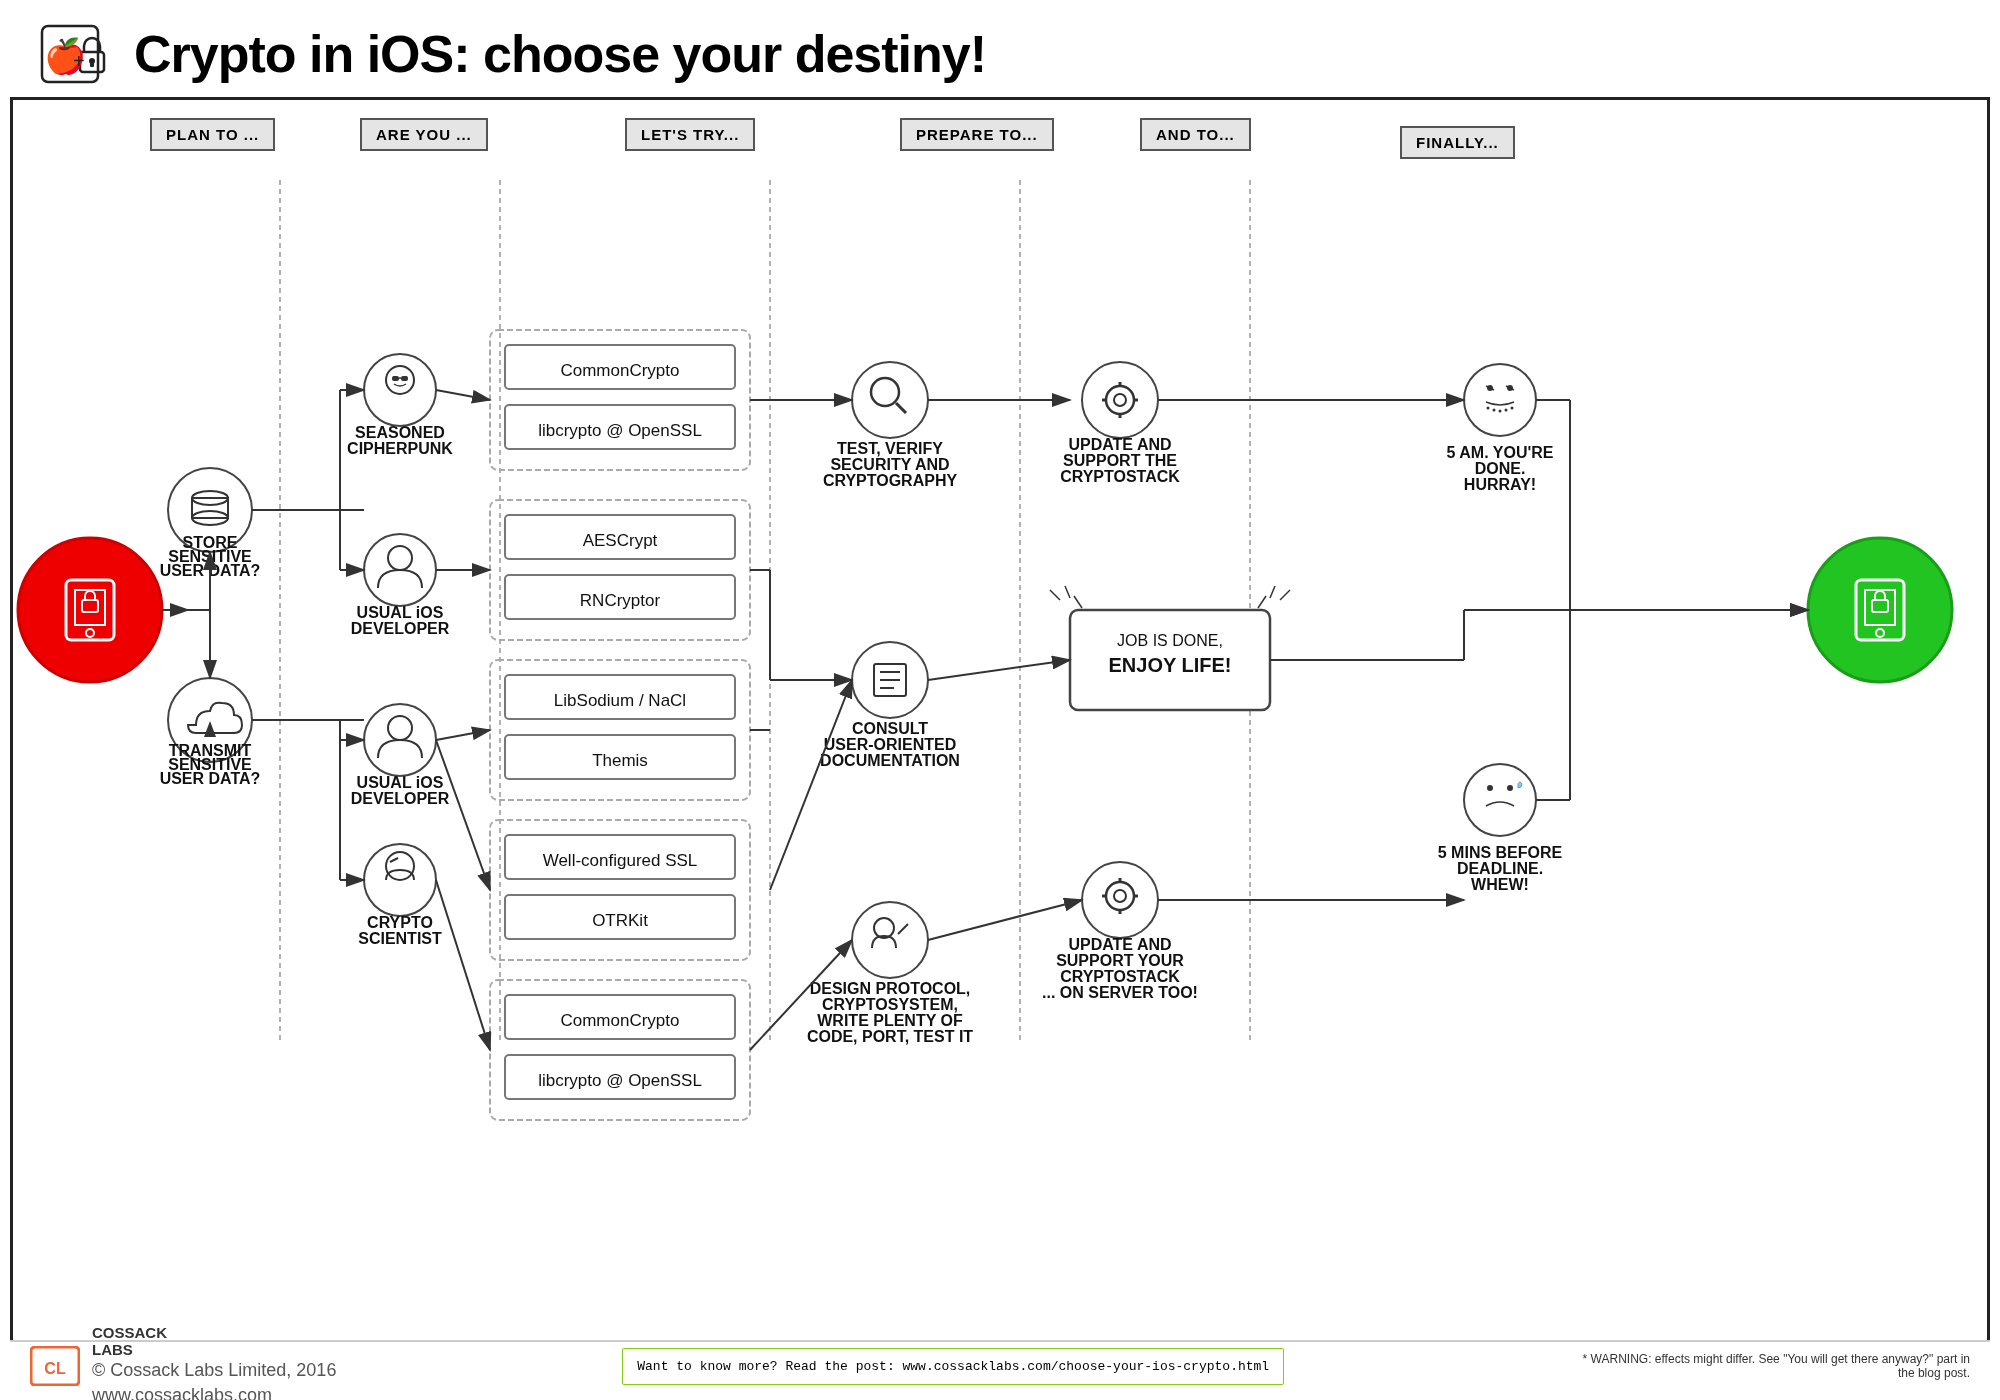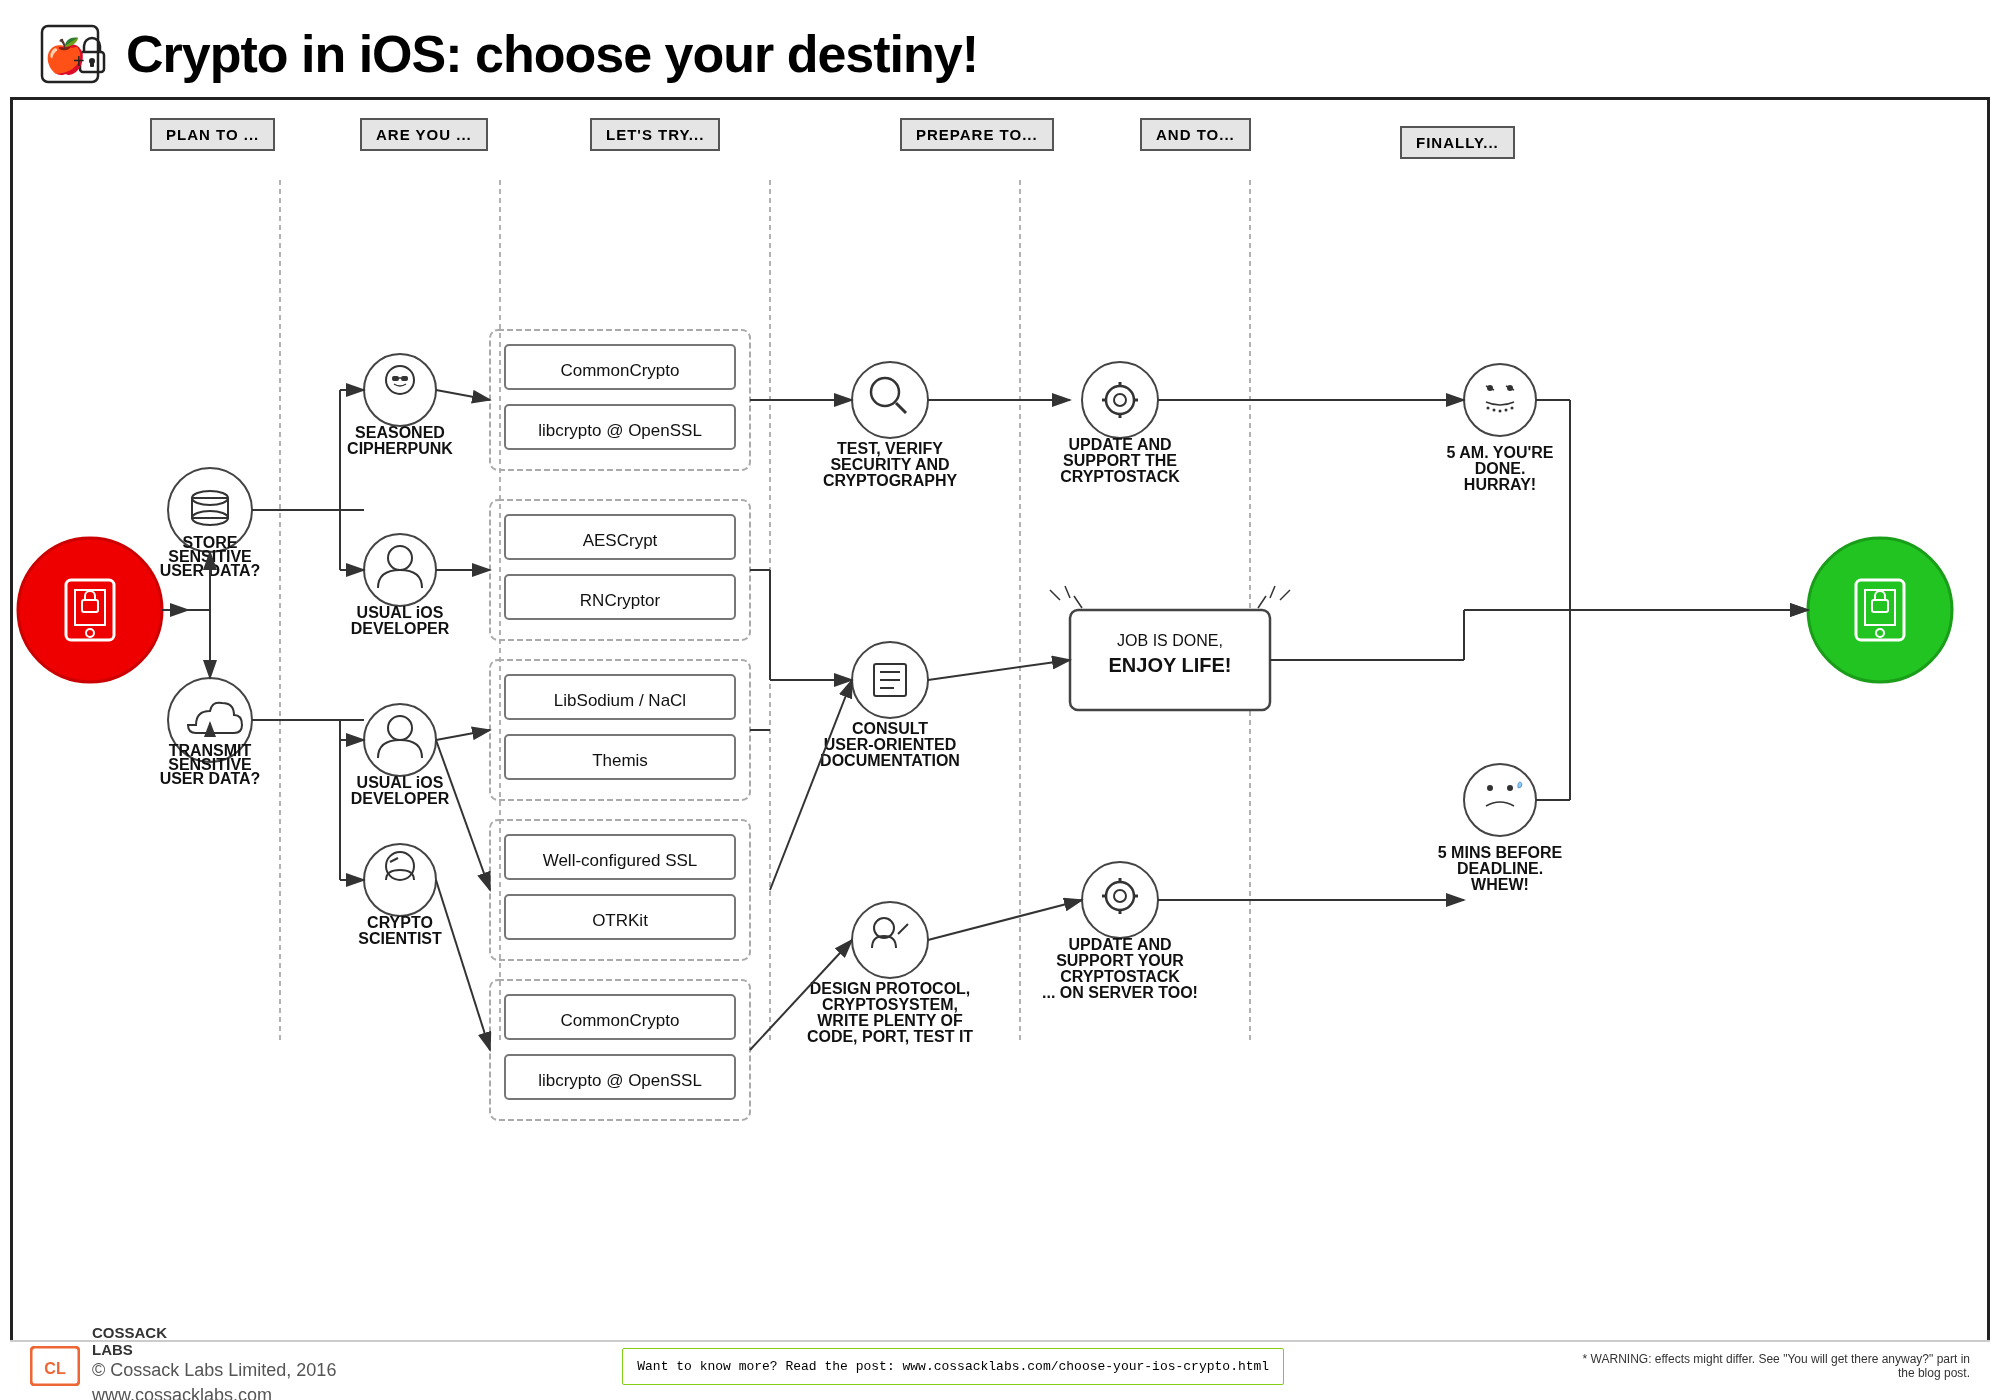--- a/index.html
+++ b/index.html
@@ -34,20 +34,21 @@
       margin-right: 16px;
       display: flex;
       align-items: center;
       gap: 4px;
     }
     .header-title {
       font-size: 52px;
       font-weight: bold;
       font-family: Arial, Helvetica, sans-serif;
       letter-spacing: -1px;
+      margin-left: 8px;
     }
 
     
     .main {
       position: absolute;
       top: 100px; left: 10px; right: 10px; bottom: 60px;
       overflow: hidden;
     }
 
     .col-header {
@@ -149,21 +150,21 @@
 </div>
 
 <div class="main">
 
   <div style="position:absolute; top:18px; left:140px;">
     <div class="col-header">PLAN TO ...</div>
   </div>
   <div style="position:absolute; top:18px; left:350px;">
     <div class="col-header">ARE YOU ...</div>
   </div>
-  <div style="position:absolute; top:18px; left:580px;">
+  <div style="position:absolute; top:18px; left:615px;">
     <div class="col-header">LET'S TRY...</div>
   </div>
   <div style="position:absolute; top:18px; left:890px;">
     <div class="col-header">PREPARE TO...</div>
   </div>
   <div style="position:absolute; top:18px; left:1130px;">
     <div class="col-header">AND TO...</div>
   </div>
   <div style="position:absolute; top:18px; left:1390px;margin-top:8px;">
     <div class="col-header">FINALLY...</div>

